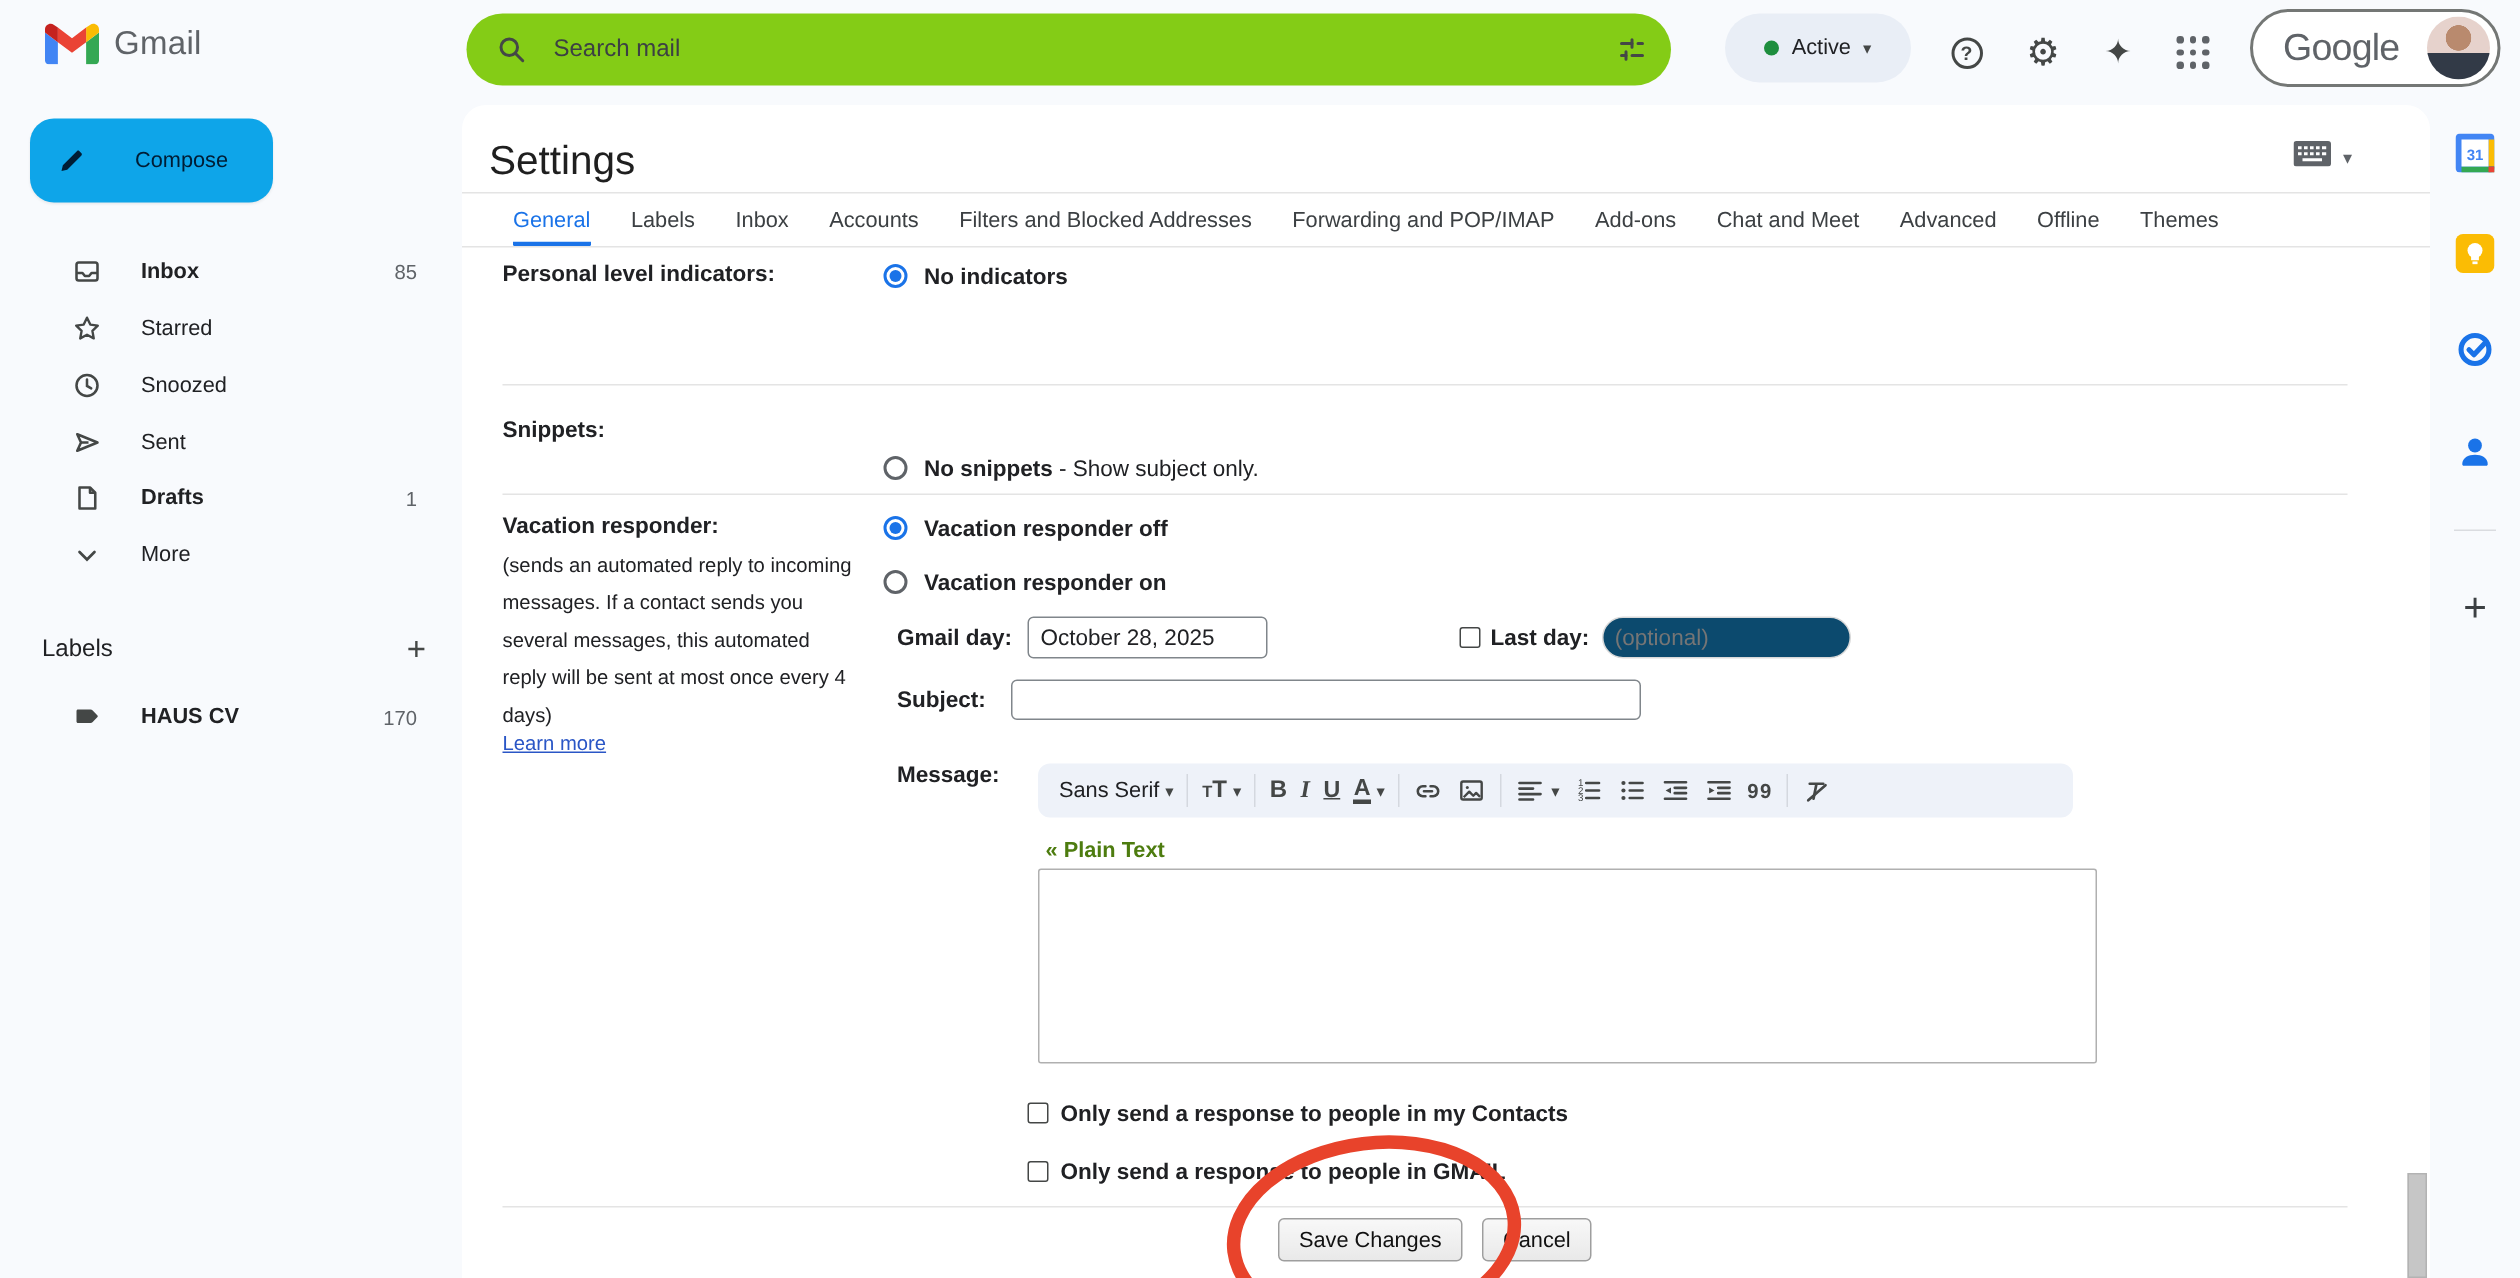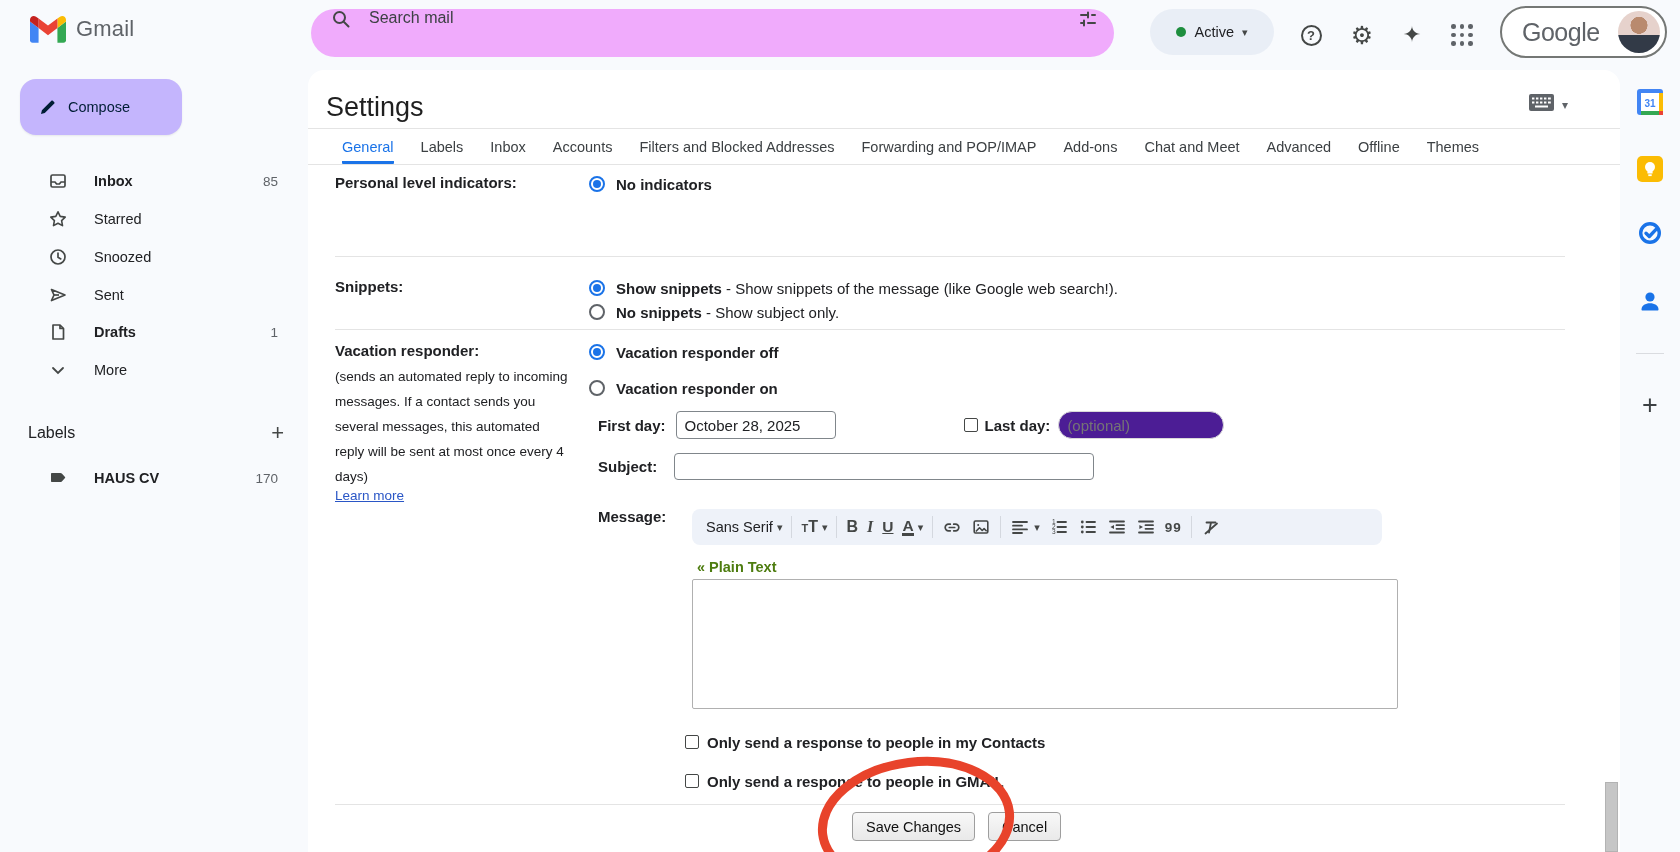--- a/index.html
+++ b/index.html
@@ -4,41 +4,41 @@
 <style>
   * { margin:0; padding:0; box-sizing:border-box; }
   html,body { width:1680px; height:852px; }
   body { font-family:"Liberation Sans","DejaVu Sans",sans-serif; background:#f8fafd; color:#202124; }
   .screen { position:relative; width:1680px; height:852px; overflow:hidden; background:#f8fafd; }
 
   
   .topbar { position:absolute; left:0; top:0; width:1680px; height:70px; background:#f8fafd; }
   .brand { position:absolute; left:30px; top:15px; display:flex; align-items:center; gap:10px; }
   .brand-name { font-size:22px; color:#5f6368; letter-spacing:.2px; }
-  .searchbar { position:absolute; left:311px; top:9px; width:803px; height:48px; background:#f0abfc; border-radius:24px; display:flex; padding:0 16px 0 20px; }
+  .searchbar { position:absolute; left:311px; top:9px; width:803px; height:48px; background:#84cc16; border-radius:24px; display:flex; align-items:center; padding:0 16px 0 20px; }
   .searchbar .ph { flex:1; font-size:16px; color:#3c4043; margin-left:18px; }
   .statuspill { position:absolute; left:1150px; top:9px; width:124px; height:46px; background:#e9eef6; border-radius:23px; display:flex; align-items:center; justify-content:center; gap:8px; }
   .statusdot { width:10px; height:10px; border-radius:50%; background:#1e8e3e; }
   .statuspill .lbl { font-size:14.5px; color:#202124; }
   .chev { font-size:11px; color:#444746; }
   .tb-icon { position:absolute; top:17px; width:36px; height:36px; display:flex; align-items:center; justify-content:center; color:#444746; }
   .help-circle { width:21px; height:21px; border:2px solid #444746; border-radius:50%; display:flex; align-items:center; justify-content:center; font-size:13px; font-weight:bold; color:#444746; }
   .gear-glyph { font-size:25px; line-height:1; }
   .gem-glyph { font-size:22px; line-height:1; }
   .appgrid { display:grid; grid-template-columns:repeat(3,5px); grid-template-rows:repeat(3,5px); gap:3.5px; }
   .appgrid i { width:4.5px; height:4.5px; background:#5f6368; border-radius:50%; }
   .googlepill { position:absolute; left:1500px; top:6px; width:167px; height:52px; background:#fff; border:2px solid #747775; border-radius:27px; display:flex; align-items:center; justify-content:space-between; padding:0 5px 0 20px; }
   .googlepill .glabel { font-size:25px; color:#5f6368; font-weight:500; letter-spacing:-.5px; }
   .avatar { width:42px; height:42px; border-radius:50%;
     background: radial-gradient(circle at 50% 34%, #b98a6e 0 24%, rgba(0,0,0,0) 25%),
                 linear-gradient(180deg, #e6d2cc 0 58%, #323a47 58%); }
 
   
   .sidebar { position:absolute; left:0; top:70px; width:308px; height:782px; }
-  .compose { position:absolute; left:20px; top:9px; width:162px; height:56px; background:#c4b5fd; border-radius:16px; display:flex; align-items:center; gap:10px; padding-left:18px; box-shadow:0 1px 2px rgba(0,0,0,.08); }
+  .compose { position:absolute; left:20px; top:9px; width:162px; height:56px; background:#0ea5e9; border-radius:16px; display:flex; align-items:center; gap:32px; padding-left:18px; box-shadow:0 1px 2px rgba(0,0,0,.08); }
   .compose span { font-size:14.5px; font-weight:500; color:#001d35; }
   .navitem { position:absolute; left:8px; width:292px; height:36px; display:flex; align-items:center; border-radius:18px; padding:0 22px 0 40px; }
   .navitem .nlabel { margin-left:26px; font-size:14.5px; color:#202124; flex:1; }
   .navitem .count { font-size:13.5px; color:#5f6368; }
   .navitem.bold .nlabel, .navitem.bold + * {}
   .bold .nlabel { font-weight:700; }
   .labels-hdr { position:absolute; left:28px; top:350px; width:256px; height:26px; display:flex; align-items:center; }
   .labels-hdr .ltext { flex:1; font-size:16px; color:#202124; }
   .labels-hdr .plus { font-size:22px; color:#444746; font-weight:400; }
   .nav-icon { width:20px; height:20px; flex:0 0 20px; display:flex; align-items:center; justify-content:center; }
@@ -63,21 +63,21 @@
   .opt b { font-weight:700; }
   .radio { width:16px; height:16px; border-radius:50%; flex:0 0 16px; margin:2px 11px 0 0; position:relative; }
   .radio.on { border:2px solid #1a73e8; }
   .radio.on::after { content:""; position:absolute; left:2px; top:2px; width:8px; height:8px; border-radius:50%; background:#1a73e8; }
   .radio.off { border:2px solid #5f6368; }
   .note { position:absolute; left:27px; top:294px; width:236px; font-size:13.5px; line-height:25px; color:#202124; }
   .learnmore { position:absolute; left:27px; top:418px; font-size:13.5px; color:#2a56c6; text-decoration:underline; cursor:pointer; }
 
   .field-label { font-size:15px; font-weight:700; color:#202124; }
   .txt-input { border:1px solid #80868b; border-radius:4px; height:28px; font-size:15px; padding:0 8px; color:#202124; font-family:inherit; background:#fff; }
-  .txt-input.disabled { background:#4c1d95; border-color:#d9d9d9; color:#9aa0a6;border-radius:14px; }
+  .txt-input.disabled { background:#0c4a6e; border-color:#d9d9d9; color:#9aa0a6;border-radius:14px; }
   .cbx { width:14px; height:14px; border:1.5px solid #444746; border-radius:2px; background:#fff; flex:0 0 14px; }
 
   .toolbar { position:absolute; left:384px; top:439px; width:690px; height:36px; background:#eef2f9; border-radius:8px; display:flex; align-items:center; gap:9px; padding:0 14px; color:#444746; }
   .titem { display:flex; align-items:center; gap:4px; font-size:14.5px; color:#202124; }
   .tsep { width:1px; height:22px; background:#d4d8df; }
   .tt { display:block; font-weight:700; font-size:16px; color:#444746; }
   .tt::first-letter { font-size:11px; }
   .tbold { font-weight:700; font-size:16px; color:#444746; }
   .tital { font-style:italic; font-weight:600; font-size:16px; font-family:"Liberation Serif","DejaVu Serif",serif; color:#444746; }
   .tund { text-decoration:underline; font-size:15.5px; font-weight:600; color:#444746; }
@@ -294,45 +294,41 @@
     <div class="hdiv" style="left:0;top:94px;width:1312px"></div>
 
     <div class="row-label" style="top:104px">Personal level indicators:</div>
     <div class="opt" style="top:104px">
       <span class="radio on"></span>
       <span><b>No indicators</b></span>
     </div>
     <div class="hdiv" style="left:27px;top:186px;width:1230px"></div>
 
     <div class="row-label" style="top:208px">Snippets:</div>
-    <div class="opt" style="top:208px">
-      <span class="radio on"></span>
-      <span><b>Show snippets</b><span> - Show snippets of the message (like Google web search!).</span></span>
-    </div>
     <div class="opt" style="top:232px">
       <span class="radio off"></span>
       <span><b>No snippets</b><span> - Show subject only.</span></span>
     </div>
     <div class="hdiv" style="left:27px;top:259px;width:1230px"></div>
 
     <div class="row-label" style="top:272px">Vacation responder:</div>
     <div class="note">(sends an automated reply to incoming messages. If a contact sends you several messages, this automated reply will be sent at most once every 4 days)</div>
     <a class="learnmore">Learn more</a>
 
     <div class="opt" style="top:272px">
       <span class="radio on"></span>
       <span><b>Vacation responder off</b></span>
     </div>
     <div class="opt" style="top:308px">
       <span class="radio off"></span>
       <span><b>Vacation responder on</b></span>
     </div>
 
     <div style="position:absolute;left:290px;top:341px;display:flex;align-items:center">
-      <span class="field-label">First day:</span>
+      <span class="field-label">Gmail day:</span>
       <input class="txt-input" style="margin-left: 10px; width: 160px;" value="October 28, 2025">
       <span class="cbx" style="margin-left:128px"></span>
       <span class="field-label" style="margin-left:7px">Last day:</span>
       <input class="txt-input disabled" style="margin-left: 8px; width: 166px;" placeholder="(optional)">
     </div>
 
     <div style="position:absolute;left:290px;top:383px;display:flex;align-items:center">
       <span class="field-label">Subject:</span>
       <input class="txt-input" style="margin-left: 17px; width: 420px; height: 27px;">
     </div>

